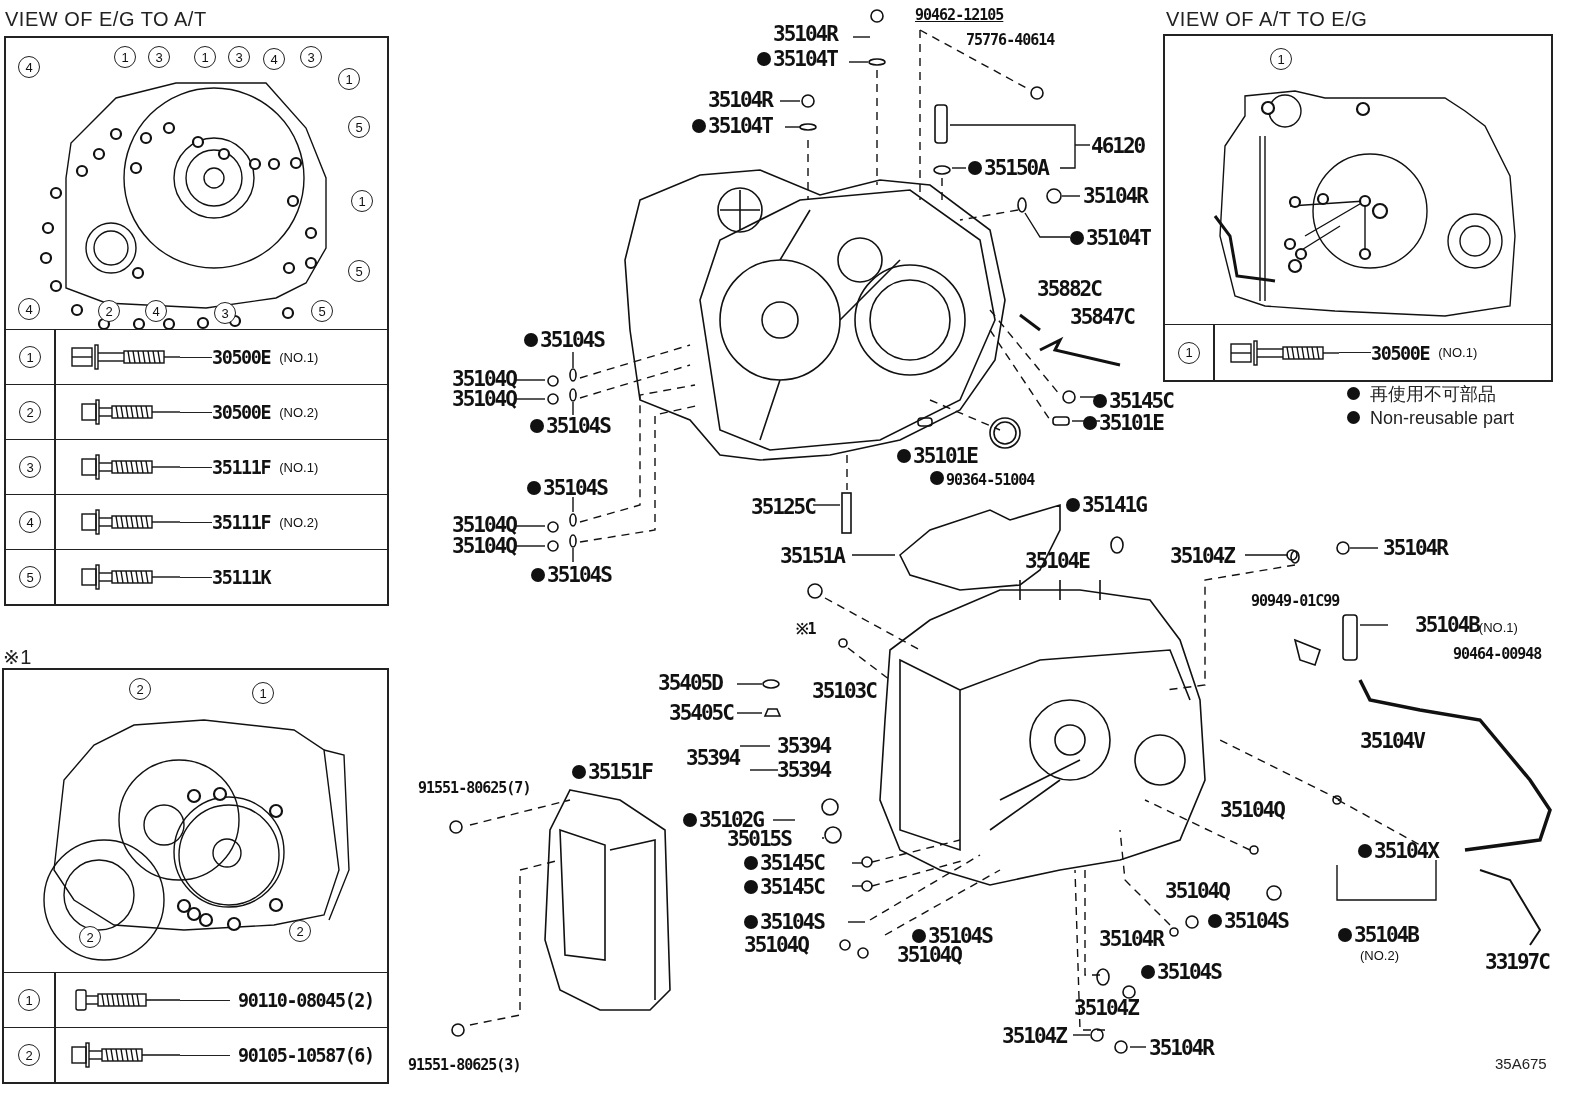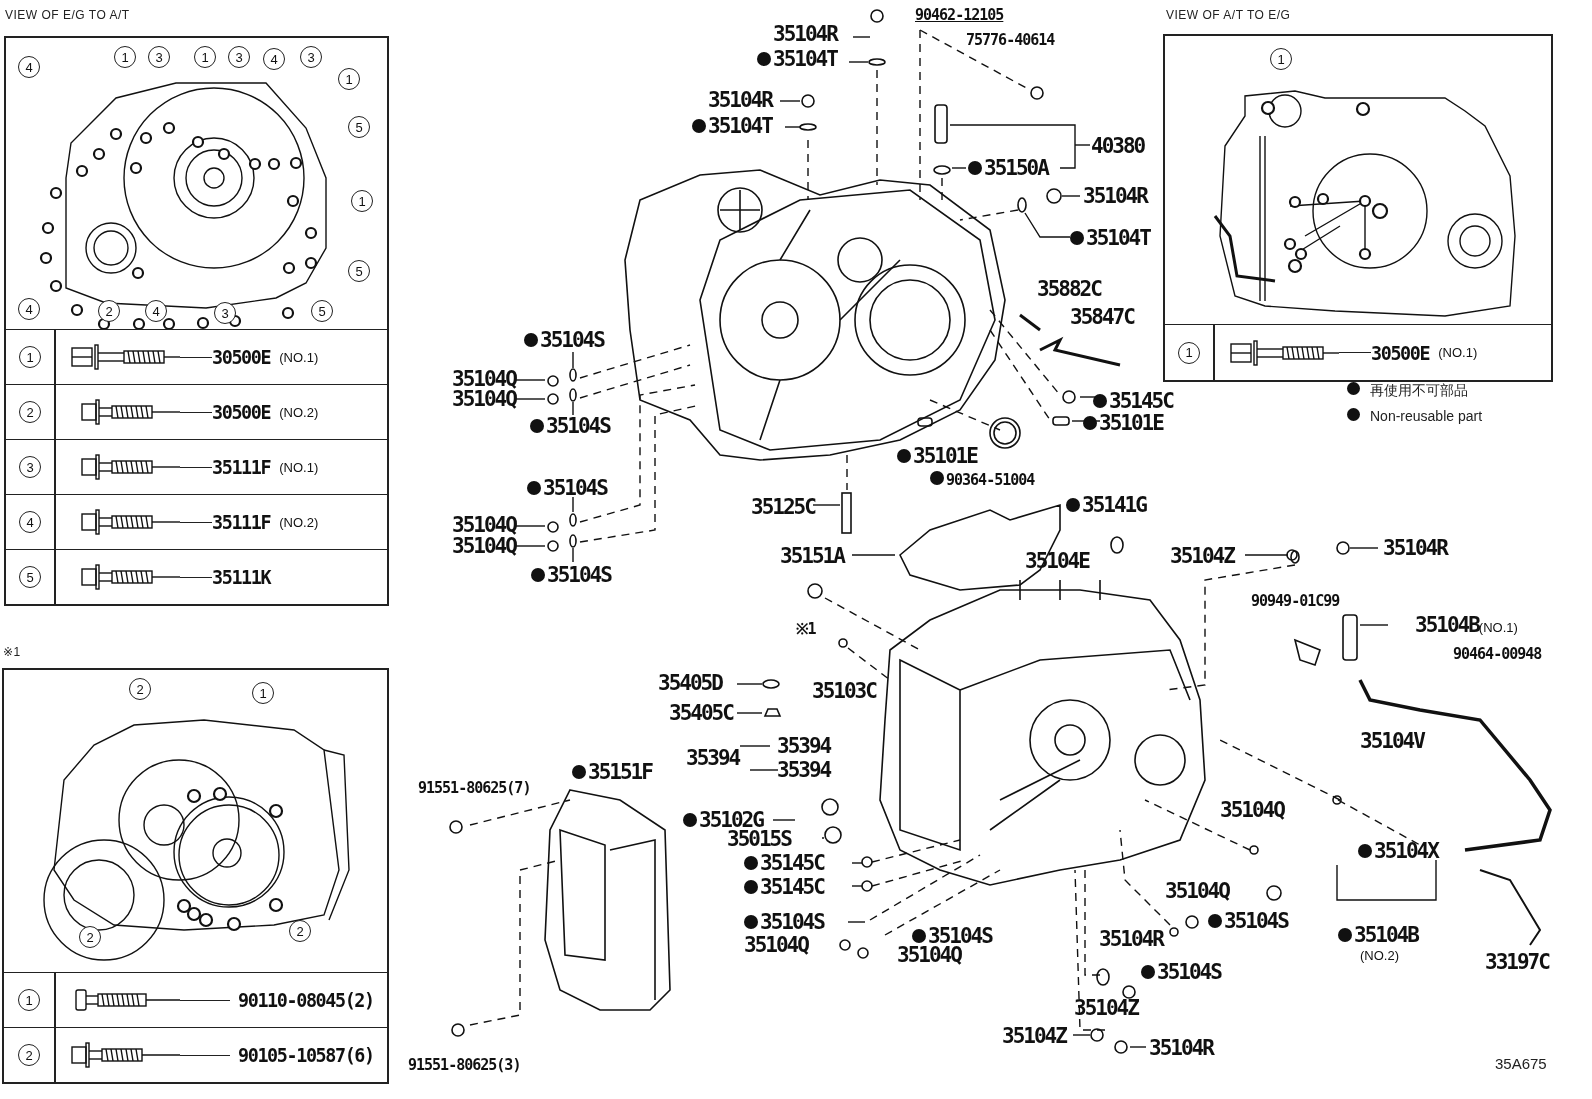--- a/index.html
+++ b/index.html
@@ -1,33 +1,33 @@
 <!DOCTYPE html>
 <html><head>
 <meta charset="utf-8">
 <style>
   html,body{margin:0;padding:0;background:#fff;}
   body{width:1592px;height:1099px;position:relative;overflow:hidden;font-family:"DejaVu Sans Mono","Liberation Mono",monospace;color:#111;}
   .abs{position:absolute;}
-  .view-title{font-family:"Liberation Sans","DejaVu Sans",sans-serif;font-size:12px;letter-spacing:0.5px;color:#222;}
+  .view-title{font-family:"Liberation Sans","DejaVu Sans",sans-serif;font-size:20px;letter-spacing:0.5px;color:#222;}
   .panel{position:absolute;border:2px solid #222;background:#fff;box-sizing:border-box;}
   .panel .pic{position:absolute;left:0;top:0;right:0;}
   .legend-table{position:absolute;left:0;right:0;bottom:0;}
   .lt-row{position:relative;border-top:1.5px solid #222;box-sizing:border-box;display:flex;align-items:center;}
   .lt-num{width:50px;height:100%;border-right:2px solid #222;display:flex;align-items:center;justify-content:center;box-sizing:border-box;}
   .circ{display:inline-flex;align-items:center;justify-content:center;width:22px;height:22px;border:1.5px solid #222;border-radius:50%;font-family:"Liberation Sans",sans-serif;font-size:13px;background:#fff;box-sizing:border-box;}
   .lt-bolt{width:110px;margin-left:14px;height:26px;position:relative;}
   .lt-line{flex:0 0 auto;height:0;border-top:1.5px solid #222;width:40px;}
   .pn{font-family:"DejaVu Sans Mono","Liberation Mono",monospace;font-weight:bold;font-size:20px;letter-spacing:-1.5px;transform:scaleX(0.92);transform-origin:left center;white-space:nowrap;}
   .pn-small{font-family:"Liberation Sans",sans-serif;font-size:13px;font-weight:normal;margin-left:4px;letter-spacing:0;}
   .lbl{position:absolute;font-family:"DejaVu Sans Mono","Liberation Mono",monospace;font-weight:bold;font-size:21px;letter-spacing:-2px;white-space:nowrap;color:#111;line-height:1;}
   .lbl.sm{font-size:15px;letter-spacing:-1px;}
   .dot{display:inline-block;width:14px;height:14px;border-radius:50%;background:#111;margin-right:2px;vertical-align:0px;}
   .note{font-family:"Liberation Sans",sans-serif;font-size:13px;font-weight:normal;letter-spacing:0;}
-  .legend-note{position:absolute;font-family:"Liberation Sans","DejaVu Sans",sans-serif;font-size:14px;color:#222;white-space:nowrap;}
+  .legend-note{position:absolute;font-family:"Liberation Sans","DejaVu Sans",sans-serif;font-size:18px;color:#222;white-space:nowrap;}
   .legend-note .dot{width:13px;height:13px;margin-right:10px;}
   svg.art{position:absolute;left:0;top:0;}
   .callout{position:absolute;}
   .figid{position:absolute;font-family:"Liberation Sans",sans-serif;font-size:15px;color:#222;}
 </style>
 </head>
 <body>
 
 <svg class="art" width="1592" height="1099" viewBox="0 0 1592 1099">
   <g fill="none" stroke="#111" stroke-width="1.6">
@@ -474,21 +474,21 @@
 <div class="legend-note" style="left:1347px;top:382px;"><span class="dot"></span><span>再使用不可部品</span></div>
 <div class="legend-note" style="left:1347px;top:408px;"><span class="dot"></span><span>Non-reusable part</span></div>
 
 <div id="labels">
     <div class="lbl" style="left: 773px; top: 24px;"><span>35104R</span></div>
     <div class="lbl" style="left: 757px; top: 49px;"><span class="dot"></span><span>35104T</span></div>
     <div class="lbl" style="left: 708px; top: 90px;"><span>35104R</span></div>
     <div class="lbl" style="left: 692px; top: 116px;"><span class="dot"></span><span>35104T</span></div>
     <div class="lbl sm" style="left: 915px; top: 8px; text-decoration: underline;"><span>90462-12105</span></div>
     <div class="lbl sm" style="left: 966px; top: 33px;"><span>75776-40614</span></div>
-    <div class="lbl" style="left: 1091px; top: 136px;"><span>40380</span></div>
+    <div class="lbl" style="left: 1091px; top: 136px;"><span>46120</span></div>
     <div class="lbl" style="left: 968px; top: 158px;"><span class="dot"></span><span>35150A</span></div>
     <div class="lbl" style="left: 1083px; top: 186px;"><span>35104R</span></div>
     <div class="lbl" style="left: 1070px; top: 228px;"><span class="dot"></span><span>35104T</span></div>
     <div class="lbl" style="left: 1037px; top: 279px;"><span>35882C</span></div>
     <div class="lbl" style="left: 1070px; top: 307px;"><span>35847C</span></div>
     <div class="lbl" style="left: 524px; top: 330px;"><span class="dot"></span><span>35104S</span></div>
     <div class="lbl" style="left: 452px; top: 369px;"><span>35104Q</span></div>
     <div class="lbl" style="left: 452px; top: 389px;"><span>35104Q</span></div>
     <div class="lbl" style="left: 530px; top: 416px;"><span class="dot"></span><span>35104S</span></div>
     <div class="lbl" style="left: 1093px; top: 391px;"><span class="dot"></span><span>35145C</span></div>

